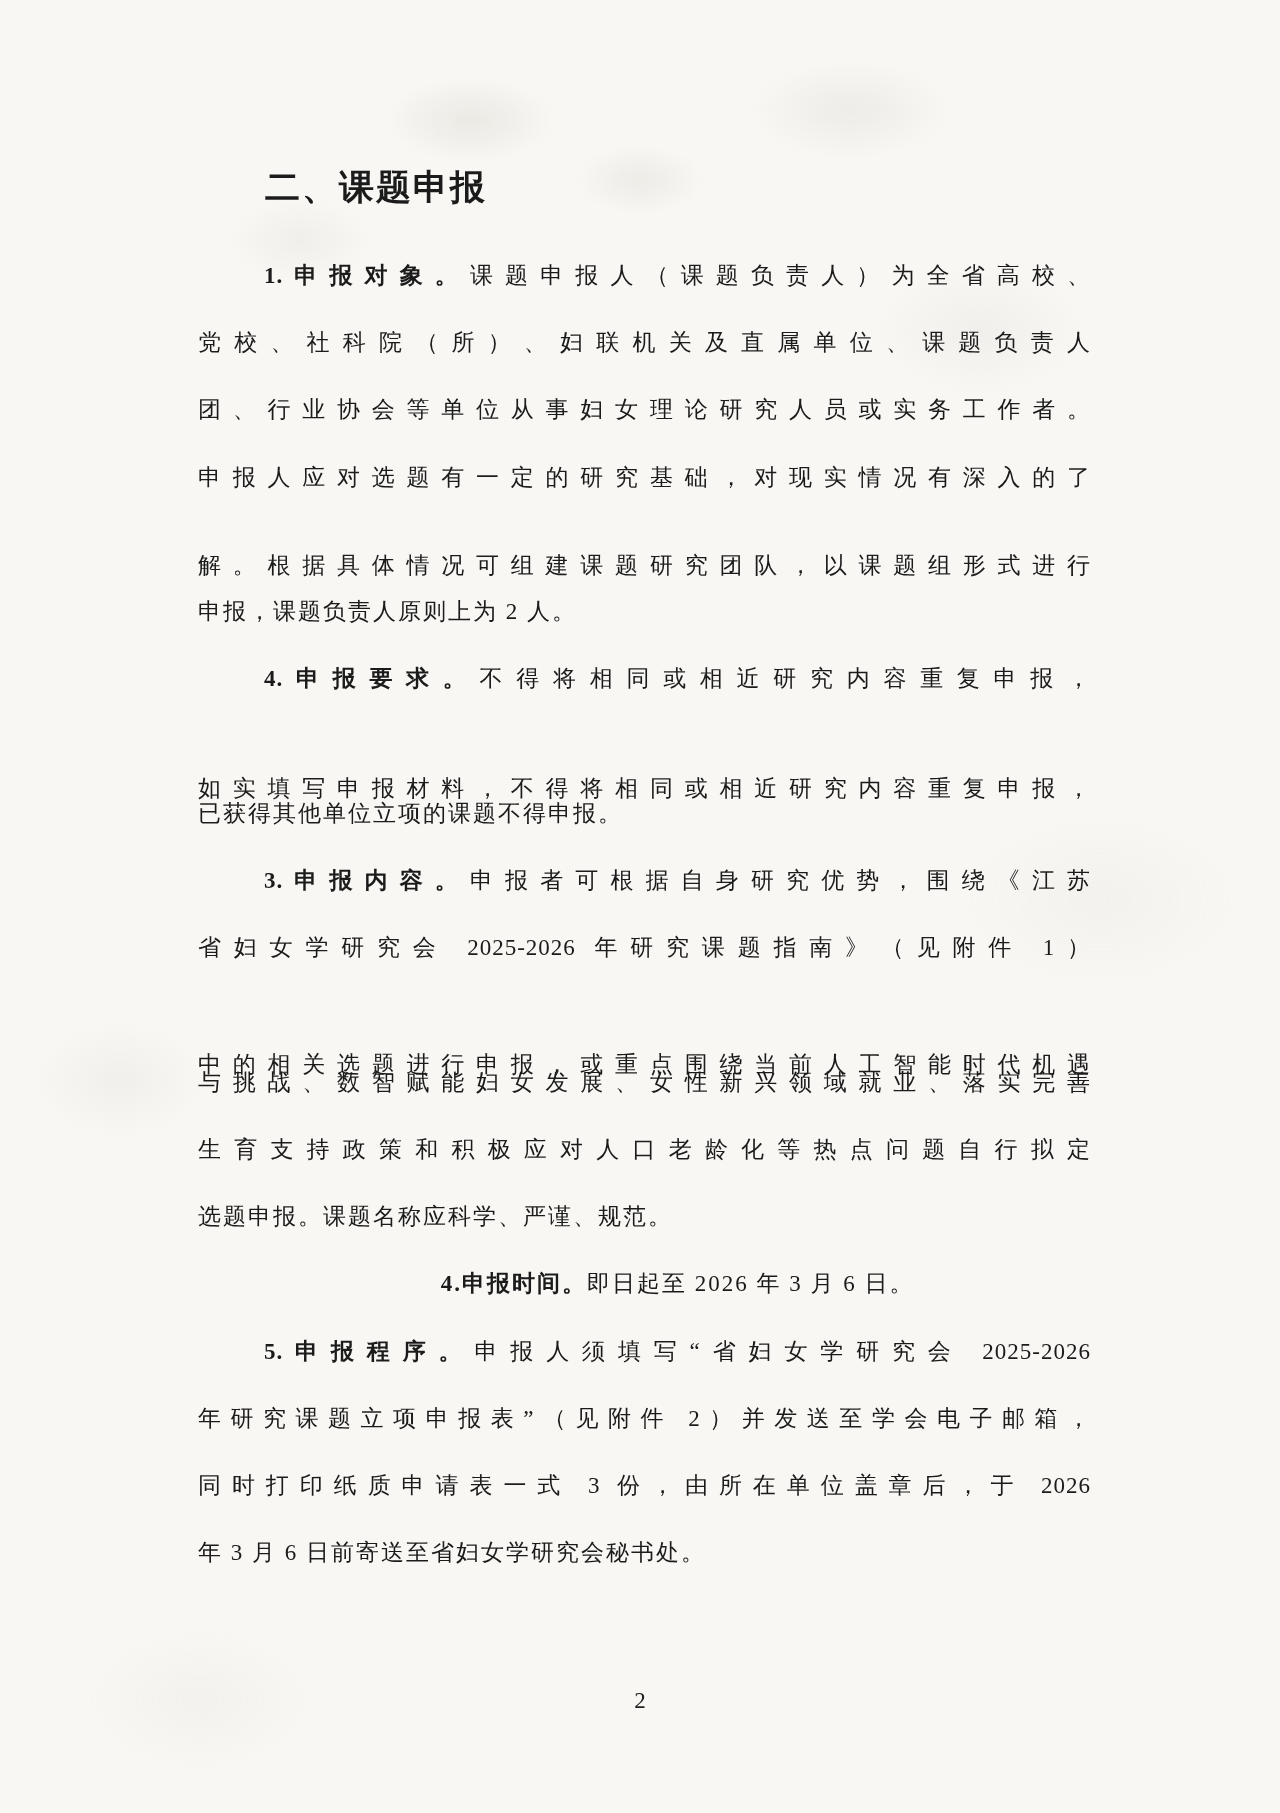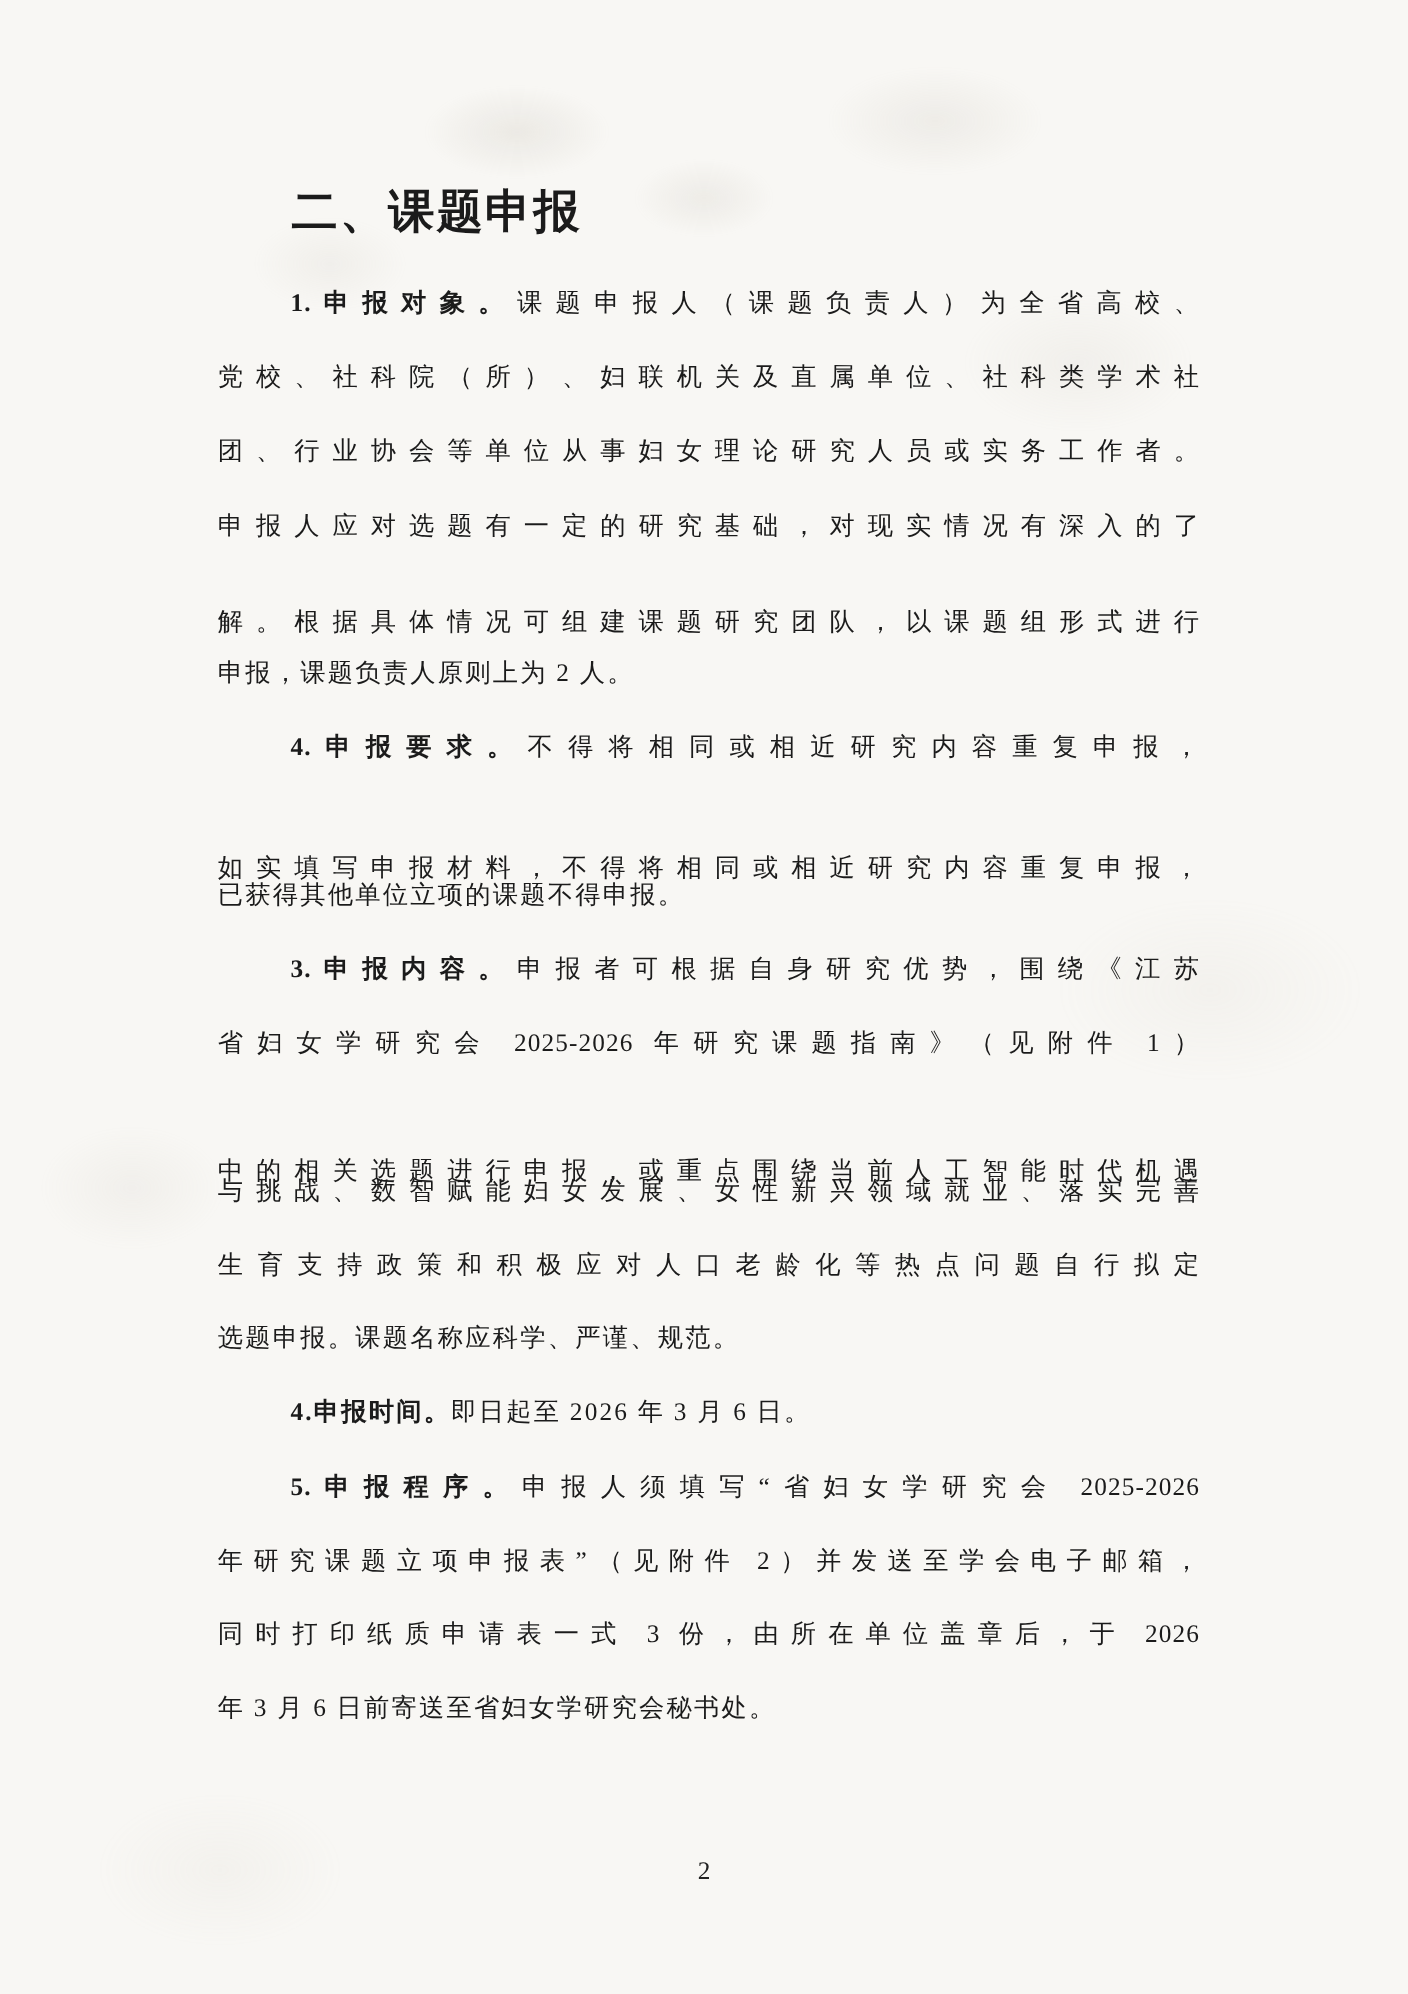--- a/index.html
+++ b/index.html
@@ -34,27 +34,27 @@
     font-size:23px;
     letter-spacing:2px;
     white-space:nowrap;
   }
   .justify{
     white-space:normal;
     text-align:justify;
     text-align-last:justify;
     letter-spacing:1px;
   }
-  .indent{ padding-left:66px; width:827px; }
+  .indent{ padding-left:66px; width:827px;text-align:center; }
   .b{ font-weight:700; }
   .heading{
     position:absolute;
     left:265px;
     top:164px;
-    font-size:42px;
+    font-size:35px;
     font-weight:700;
     letter-spacing:2px;
   }
   .pagenum{
     position:absolute;
     left:0; top:1688px;
     width:1280px;
     text-align:center;
     font-size:23px;
     letter-spacing:0;
@@ -62,21 +62,21 @@
   }
 </style>
 </head>
 <body>
 
 <div class="scan-noise"></div>
 
 <div class="heading">二、课题申报</div>
 
 <div class="line indent justify" style="top:254px"><span class="b">1.申报对象。</span><span>课题申报人（课题负责人）为全省高校、</span></div>
-<div class="line justify" style="top:321px"><span>党校、社科院（所）、妇联机关及直属单位、社科类学术社</span></div>
+<div class="line justify" style="top:321px"><span>党校、社科院（所）、妇联机关及直属单位、课题负责人</span></div>
 <div class="line justify" style="top:388px"><span>团、行业协会等单位从事妇女理论研究人员或实务工作者。</span></div>
 <div class="line justify" style="top:456px"><span>申报人应对选题有一定的研究基础，对现实情况有深入的了</span></div>
 <div class="line justify" style="top:544px"><span>解。根据具体情况可组建课题研究团队，以课题组形式进行</span></div>
 <div class="line" style="top:590px"><span>申报，课题负责人原则上为 2 人。</span></div>
 <div class="line indent justify" style="top:657px"><span class="b">4.申报要求。</span><span>不得将相同或相近研究内容重复申报，</span></div>
 <div class="line justify" style="top:767px"><span>如实填写申报材料，不得将相同或相近研究内容重复申报，</span></div>
 <div class="line" style="top:792px"><span>已获得其他单位立项的课题不得申报。</span></div>
 <div class="line indent justify" style="top:859px"><span class="b">3.申报内容。</span><span>申报者可根据自身研究优势，围绕《江苏</span></div>
 <div class="line justify" style="top:926px"><span>省妇女学研究会 2025-2026 年研究课题指南》（见附件 1）</span></div>
 <div class="line justify" style="top:1043px"><span>中的相关选题进行申报，或重点围绕当前人工智能时代机遇</span></div>

